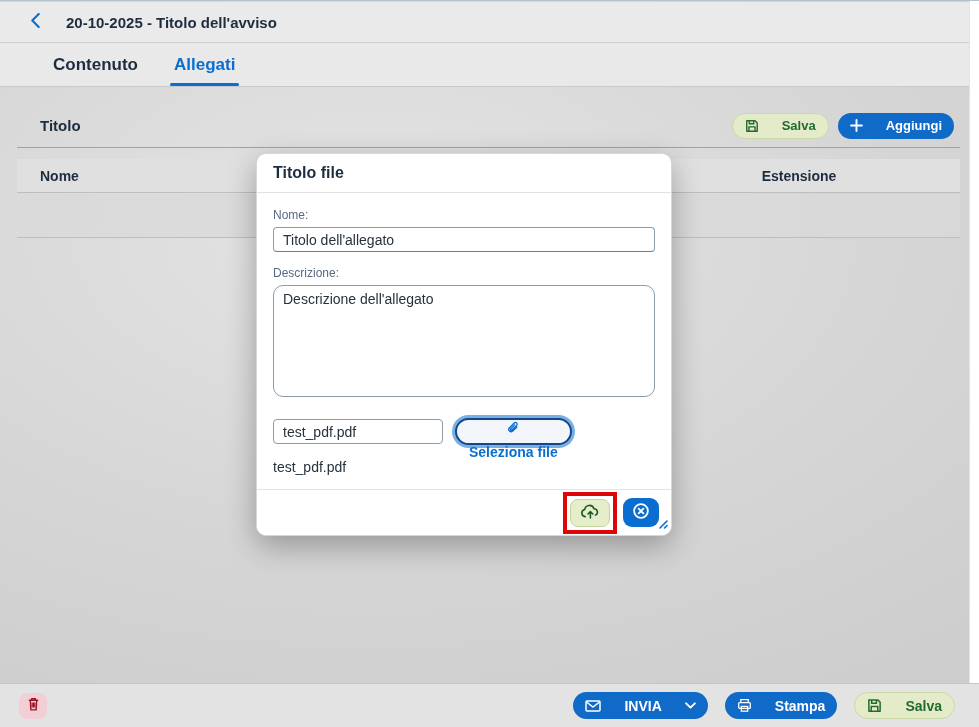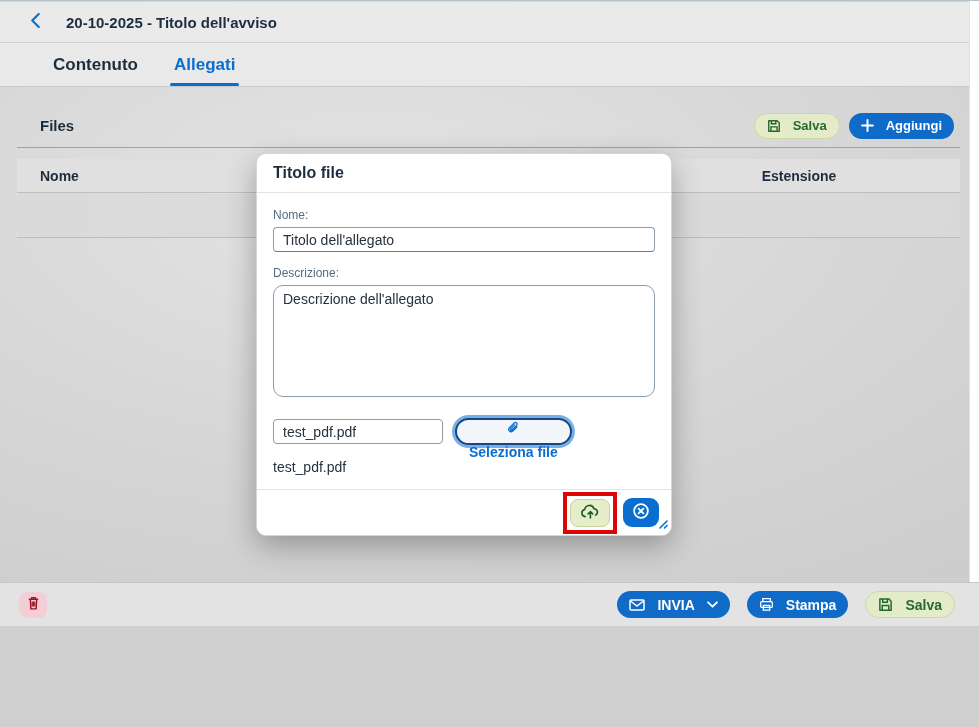--- a/index.html
+++ b/index.html
@@ -1,18 +1,18 @@
 <!DOCTYPE html>
 <html><head>
 <meta charset="utf-8">
 <style>
   * { margin:0; padding:0; box-sizing:border-box; }
   html,body { width:979px; height:727px; }
   body { font-family:"Liberation Sans", sans-serif; background:#cfcfcf; }
-  .screen { position:relative; width:979px; height:626px; overflow:hidden;
+  .screen { position:relative; width:979px; height:727px; overflow:hidden;
             background:radial-gradient(95% 75% at 38% 32%, #e4e4e4 0%, #d6d6d6 55%, #cdcdcd 100%);
             border-top:1px solid #b6c2ca; }
 
   
   .topbar { position:absolute; left:0; top:1px; width:979px; height:41px;
             background:#eaeaea; border-bottom:1px solid #cfcfcf;
             display:flex; align-items:center; padding-left:24px; gap:20px; }
   .back-btn { width:22px; height:22px; display:flex; align-items:center; justify-content:center; cursor:pointer; }
   .page-title { font-size:15px; font-weight:700; color:#1d2d3e; }
 
@@ -26,21 +26,21 @@
   .tab.active::after { content:""; position:absolute; left:-4px; right:-4px; bottom:0; height:3px;
                        background:#0a6ed1; border-radius:2px; }
 
   
   .files-toolbar { position:absolute; left:17px; right:19px; top:103px; height:44px;
                    border-bottom:1px solid #a2a2a2; display:flex; align-items:center;
                    justify-content:space-between; padding:0 6px 0 23px; }
   .files-title { font-size:15px; font-weight:700; color:#1d2d3e; }
   .toolbar-buttons { display:flex; gap:9px; align-items:center; }
 
-  .btn { display:inline-flex; align-items:center; gap:12px; height:26px; padding:0 12px;
+  .btn { display:inline-flex; align-items:center; gap:23px; height:26px; padding:0 12px;
          border-radius:14px; font-size:13px; font-weight:700; border:none; cursor:pointer;
          font-family:"Liberation Sans", sans-serif; }
   .btn-green { background:#e4ebc9; color:#246a2e; border:1px solid #cbd9a6; }
   .btn-blue  { background:#0f6ac8; color:#ffffff; }
   .btn svg { display:block; }
 
   
   .table-header { position:absolute; left:17px; right:19px; top:158px; height:34px;
                   background:#e0e0e0; border-bottom:1px solid #bebebe;
                   display:flex; align-items:center; font-size:14px; font-weight:700; color:#1d2d3e; }
@@ -118,21 +118,21 @@
   <div class="tabstrip">
     <div class="tab">
       <span>Contenuto</span>
     </div>
     <div class="tab active">
       <span>Allegati</span>
     </div>
   </div>
 
   <div class="files-toolbar">
-    <div class="files-title">Files</div>
+    <div class="files-title">Titolo</div>
     <div class="toolbar-buttons">
       <button class="btn btn-green">
         <span>
           <svg width="14" height="14" viewBox="0 0 16 16">
               <path d="M2 2h9.5L14 4.5V14H2z" fill="none" stroke="#246a2e" stroke-width="1.6" stroke-linejoin="round"></path>
               <path d="M5 2v3.5h5V2M4.5 14V9h7v5" fill="none" stroke="#246a2e" stroke-width="1.6"></path>
             </svg>
         </span>
         <span>Salva</span>
       </button>

